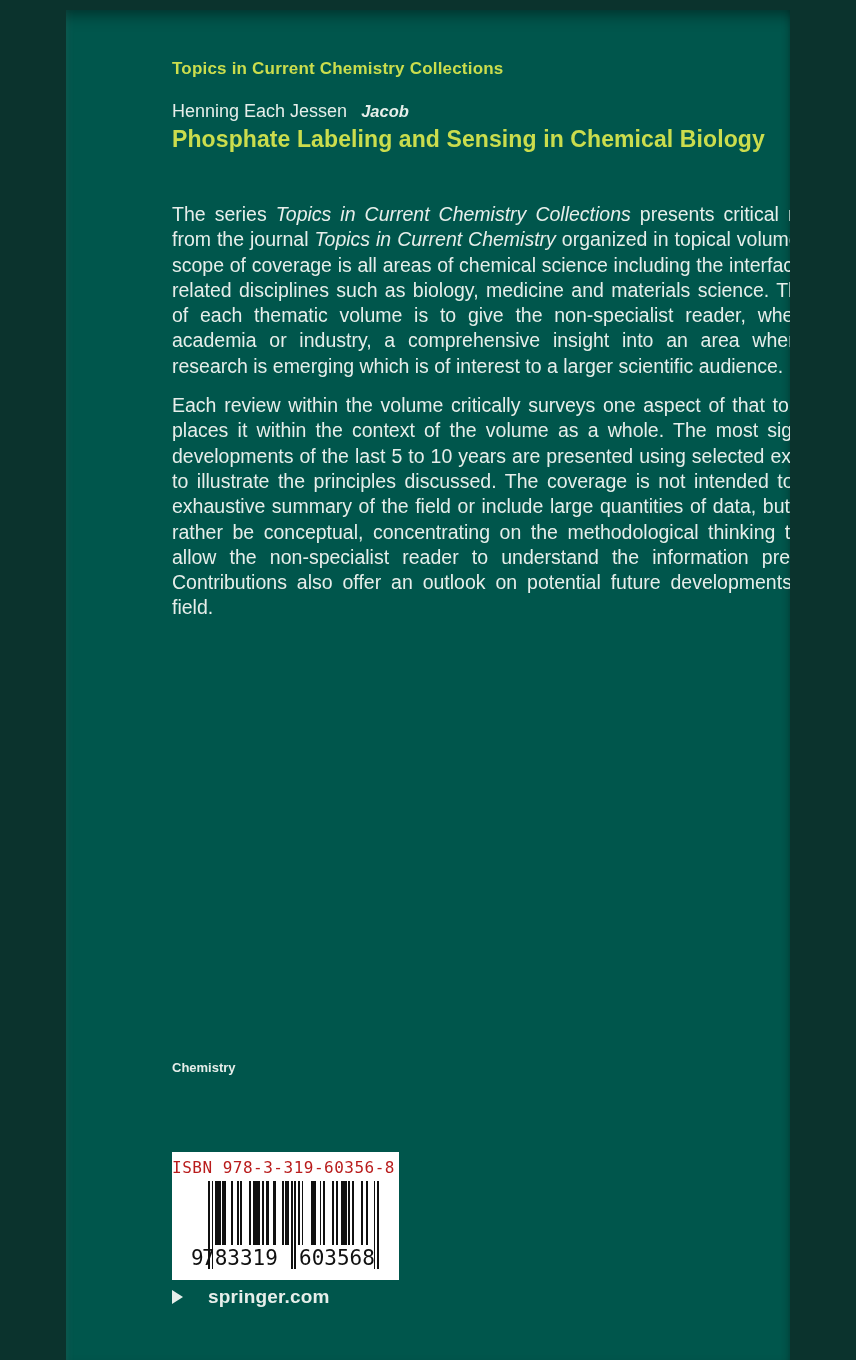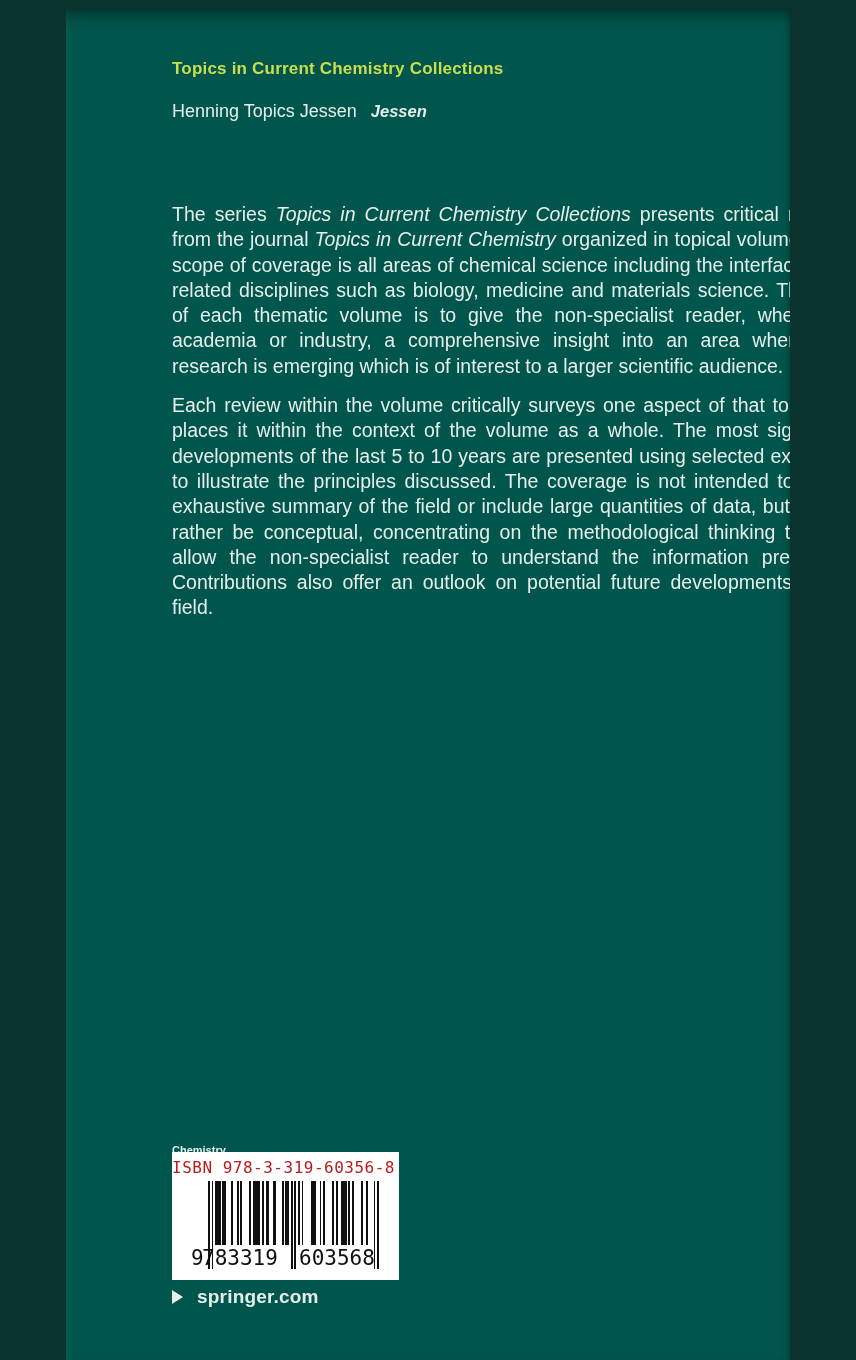--- a/index.html
+++ b/index.html
@@ -35,22 +35,22 @@
   }
   .description{
     position:absolute;left:106px;top:192px;width:682px;
     font-family:Liberation Sans, sans-serif;
     font-size:19.5px;line-height:25.3px;
     color:var(--white,#e4ede8);
     text-align:justify;
   }
   .description p{margin:0 0 14px 0;}
   .category{
-    position:absolute;left:106px;top:1134px;
-    font-size:11px;font-weight:bold;color:var(--white,#eef4f0);
+    position:absolute;left:106px;top:1050px;
+    font-size:13px;font-weight:bold;color:var(--white,#eef4f0);
   }
   .barcode-box{
     position:absolute;left:106px;top:1142px;
     width:227px;height:128px;background:#fff;
   }
   .isbn-label{
     position:absolute;left:0;right:4px;top:6px;
     text-align:center;
     font-family:"DejaVu Sans Mono",monospace;
     font-size:16px;letter-spacing:.5px;color:#b91c1c;
@@ -65,42 +65,43 @@
   .barcode-digits{
     position:absolute;top:95px;left:0;width:100%;height:24px;
     font-family:"DejaVu Sans Mono",monospace;
     font-size:21px;line-height:22px;color:#101010;
   }
   .barcode-digits .d-lead{position:absolute;left:19px;}
   .barcode-digits .d-left{position:absolute;left:30px;}
   .barcode-digits .d-right{position:absolute;left:127px;}
   .springer-line{
     position:absolute;left:106px;top:1276px;
-    display:flex;align-items:center;gap:14px;
+    display:flex;align-items:center;gap:25px;
     color:var(--white,#eef4f0);
   }
   .springer-arrow{
     width:0;height:0;display:inline-block;
     border-left:11px solid var(--white,#eef4f0);
     border-top:7px solid transparent;
     border-bottom:7px solid transparent;
   }
   .springer-text{font-size:19px;font-weight:bold;letter-spacing:.2px;}
 </style>
 </head>
 <body>
 
 <div class="cover" style="--bg: #00564c; --accent: #cbdd4d; --white: #e6eeea;">
 
   <div class="series-title">Topics in Current Chemistry Collections</div>
 
   <div class="author-line">
-    <span>Henning Topics Jessen</span><span class="editor-label">Jessen</span>
+    <span>Henning Each Jessen</span><span class="editor-label">Jacob</span>
   </div>
 
+  <div class="book-title">Phosphate Labeling and Sensing in Chemical Biology</div>
 
   <div class="description">
     <p><span>The series </span><i>Topics in Current Chemistry Collections</i><span> presents critical reviews from the journal </span><i>Topics in Current Chemistry</i><span> organized in topical volumes. The scope of coverage is all areas of chemical science including the interfaces with related disciplines such as biology, medicine and materials science. The goal of each thematic volume is to give the non-specialist reader, whether in academia or industry, a comprehensive insight into an area where new research is emerging which is of interest to a larger scientific audience.</span></p>
     <p><span>Each review within the volume critically surveys one aspect of that topic and places it within the context of the volume as a whole. The most significant developments of the last 5 to 10 years are presented using selected examples to illustrate the principles discussed. The coverage is not intended to be an exhaustive summary of the field or include large quantities of data, but should rather be conceptual, concentrating on the methodological thinking that will allow the non-specialist reader to understand the information presented. Contributions also offer an outlook on potential future developments in the field.</span></p>
   </div>
 
   <div class="category">Chemistry</div>
 
   <div class="barcode-box">
     <div class="isbn-label">ISBN 978-3-319-60356-8</div>

